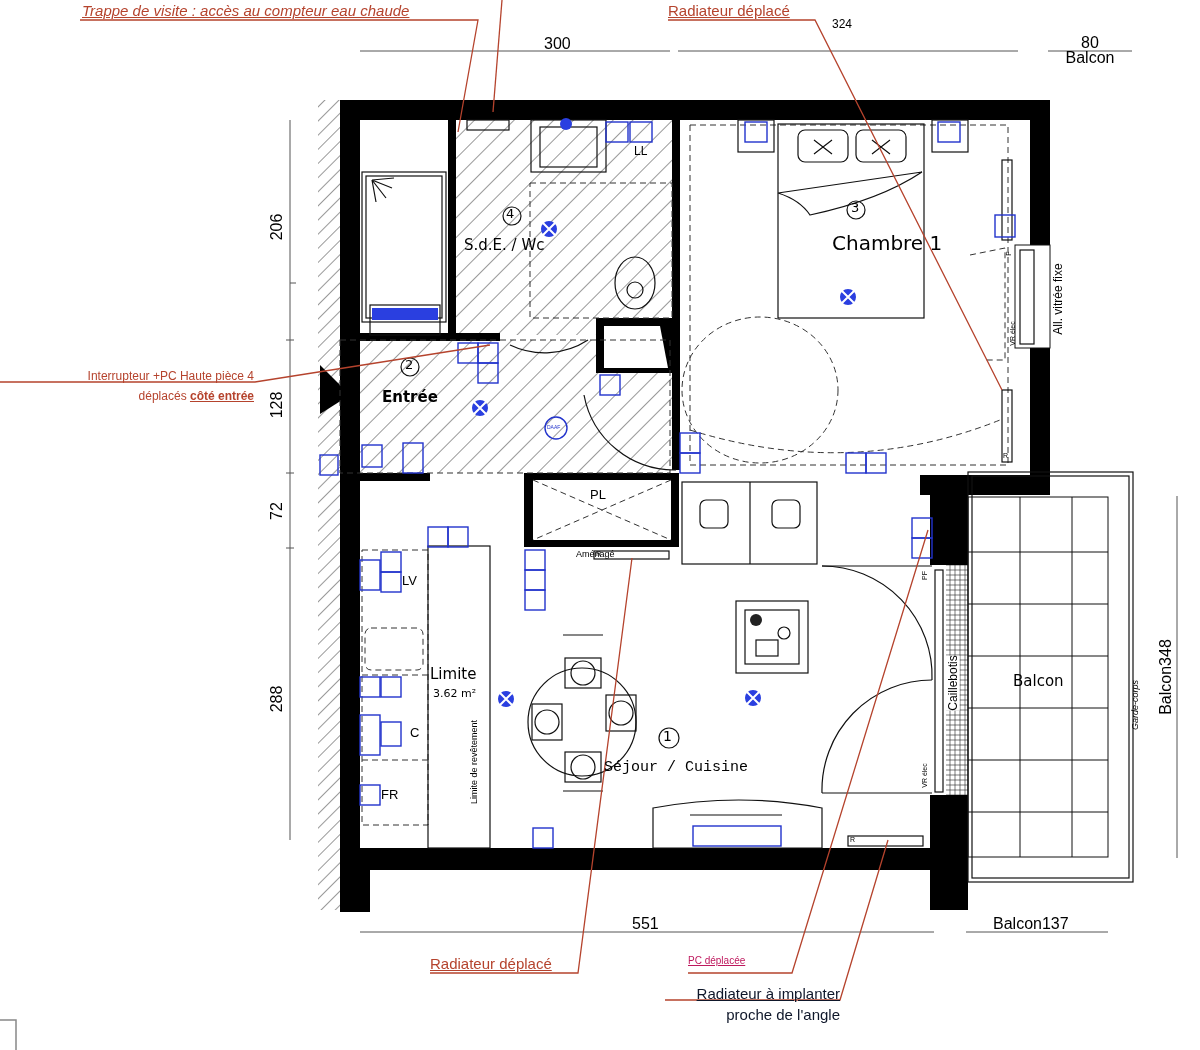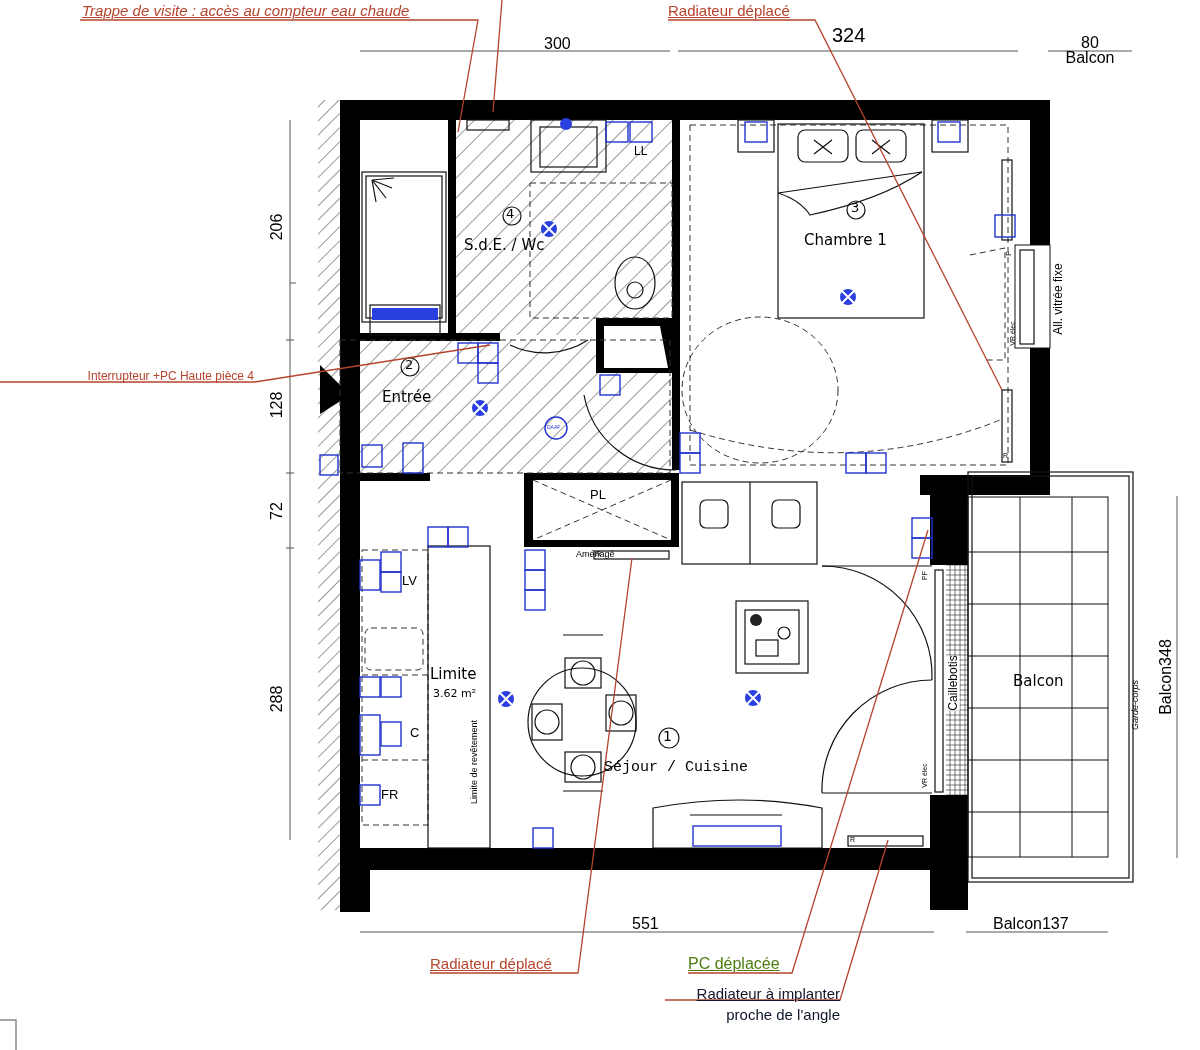--- a/index.html
+++ b/index.html
@@ -278,48 +278,49 @@
 
   <path d="M0 1020 L16 1020 L16 1050" stroke="#888" stroke-width="1.5" fill="none"></path>
 </svg>
 
 <div style="position:absolute;left:0;top:0;width:1200px;height:920px;">
 
   <div class="annot-text" style="position:absolute;left:82px;top:2px;color:#b5432d;font-style:italic;font-size:15px;text-decoration:underline;">Trappe de visite : accès au compteur eau chaude</div>
   <div style="position:absolute;left:668px;top:2px;color:#b5432d;font-size:15px;text-decoration:underline;">Radiateur déplacé</div>
   <div style="position:absolute;left:2px;top:366px;width:252px;text-align:right;color:#b5432d;font-size:12px;line-height:20px;">
     <div>Interrupteur +PC Haute pièce 4</div>
+    <div><span>déplacés </span><span style="font-weight:bold;text-decoration:underline;">côté entrée</span></div>
   </div>
   <div style="position:absolute;left:430px;top:955px;color:#b5432d;font-size:15px;text-decoration:underline;">Radiateur déplacé</div>
-  <div style="position:absolute;left:688px;top:955px;color:#4d7c0f;font-size:16px;text-decoration:underline;">PC déplacée</div>
+  <div style="position:absolute;left:688px;top:955px;color:#be185d;font-size:10px;text-decoration:underline;">PC déplacée</div>
   <div style="position:absolute;left:640px;top:983px;width:200px;text-align:right;color:#0f172a;font-size:15px;line-height:21px;">
     <div style="text-decoration:underline;">Radiateur à implanter</div>
     <div>proche de l'angle</div>
   </div>
 
   <div style="position:absolute;left:500px;top:35px;font-size:16px;padding-left:44px;">300</div>
-  <div style="position:absolute;left:832px;top:24px;font-size:20px;">324</div>
+  <div style="position:absolute;left:832px;top:17px;font-size:12px;">324</div>
   <div style="position:absolute;left:1060px;top:35px;width:60px;text-align:center;font-size:16px;line-height:15px;">
     <div>80</div>
     <div>Balcon</div>
   </div>
   <div style="position:absolute;left:264px;top:218px;font-size:16px;transform:rotate(-90deg);">206</div>
   <div style="position:absolute;left:264px;top:396px;font-size:16px;transform:rotate(-90deg);">128</div>
   <div style="position:absolute;left:268px;top:502px;font-size:16px;transform:rotate(-90deg);">72</div>
   <div style="position:absolute;left:264px;top:690px;font-size:16px;transform:rotate(-90deg);">288</div>
   <div style="position:absolute;left:632px;top:915px;font-size:16px;">551</div>
   <div style="position:absolute;left:993px;top:915px;font-size:16px;">Balcon137</div>
   <div style="position:absolute;left:1128px;top:668px;font-size:16px;transform:rotate(-90deg);">Balcon348</div>
 
   <div style="position:absolute;left:506px;top:206px;font-size:13px;font-family:'DejaVu Sans',sans-serif;">4</div>
   <div style="position:absolute;left:464px;top:236px;font-size:15px;font-family:'DejaVu Sans',sans-serif;">S.d.E. / Wc</div>
   <div style="position:absolute;left:405px;top:357px;font-size:13px;font-family:'DejaVu Sans',sans-serif;">2</div>
-  <div style="position:absolute;left:382px;top:388px;font-size:15px;font-family:'DejaVu Sans',sans-serif;">Entrée</div>
+  <div style="position:absolute;left:382px;top:388px;font-size:15px;font-family:'DejaVu Sans',sans-serif;font-weight:bold;">Entrée</div>
   <div style="position:absolute;left:851px;top:200px;font-size:13px;font-family:'DejaVu Sans',sans-serif;">3</div>
-  <div style="position:absolute;left:804px;top:231px;font-size:15px;font-family:'DejaVu Sans',sans-serif;">Chambre 1</div>
+  <div style="position:absolute;left:832px;top:231px;font-size:20px;font-family:'DejaVu Sans',sans-serif;">Chambre 1</div>
   <div style="position:absolute;left:663px;top:728px;font-size:14px;font-family:'DejaVu Sans',sans-serif;">1</div>
   <div style="position:absolute;left:604px;top:759px;font-size:15px;font-family:Liberation Mono, monospace;">Séjour / Cuisine</div>
   <div style="position:absolute;left:430px;top:665px;font-size:15px;font-family:'DejaVu Sans',sans-serif;">Limite</div>
   <div style="position:absolute;left:433px;top:687px;font-size:11px;font-family:'DejaVu Sans',sans-serif;">3.62 m²</div>
   <div style="position:absolute;left:1013px;top:672px;font-size:15px;font-family:'DejaVu Sans',sans-serif;">Balcon</div>
   <div style="position:absolute;left:1110px;top:700px;font-size:9px;font-style:italic;transform:rotate(-90deg);">Garde-corps</div>
   <div style="position:absolute;left:925px;top:676px;font-size:12px;transform:rotate(-90deg);background:#fff;">Caillebotis</div>
   <div style="position:absolute;left:590px;top:487px;font-size:13px;text-align:center;">PL</div>
   <div style="position:absolute;left:576px;top:549px;font-size:9px;">Aménagé</div>
   <div style="position:absolute;left:1022px;top:292px;font-size:12px;transform:rotate(-90deg);">All. vitrée fixe</div>

